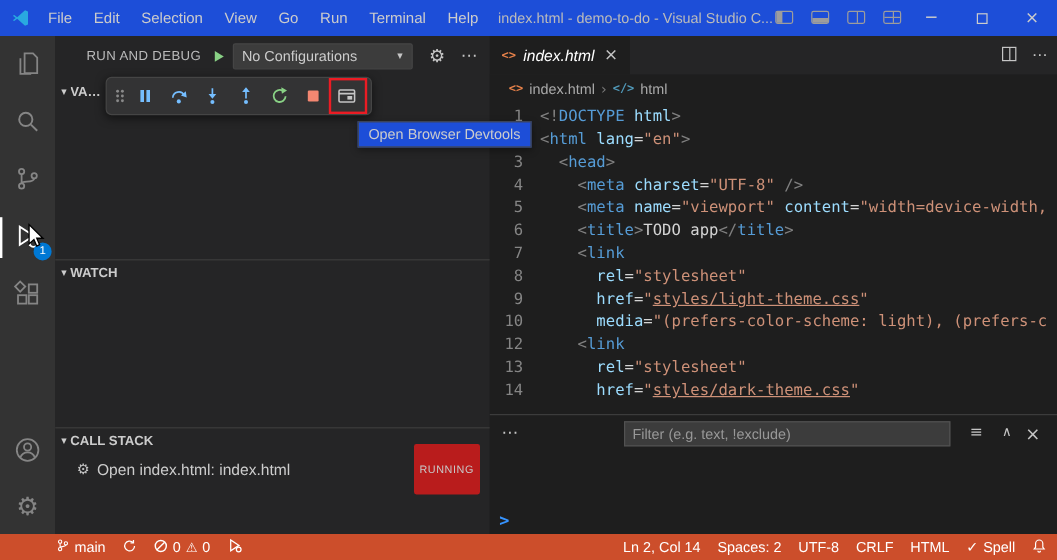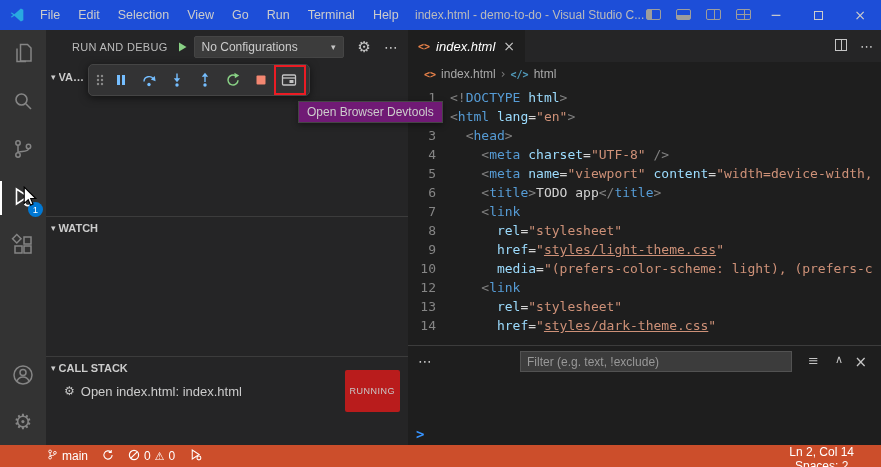--- a/index.html
+++ b/index.html
@@ -52,21 +52,21 @@
   .stack-item{position:absolute;top:350px;left:0;right:0;height:22px;display:flex;align-items:center;padding:0 8px 0 18px;font-size:13px;color:#cccccc;cursor:pointer;}
   .stack-item .gear{font-size:12px;margin-right:6px;color:#c5c5c5;}
   .stack-item .txt{flex:1;white-space:nowrap;overflow:hidden;}
   .running-badge{background:#b91c1c;color:#c8c8c8;font-size:9px;padding:16px 5px;border-radius:2px;letter-spacing:.5px;}
 
   
   .dbg-toolbar{position:absolute;left:42px;top:34px;width:222px;height:32px;background:#333334;border:1px solid #454545;border-radius:5px;box-shadow:0 2px 8px rgba(0,0,0,.55);display:flex;align-items:center;padding:0 4px;z-index:6;}
   .dbg-toolbar .grip{width:14px;display:flex;justify-content:center;align-items:center;cursor:grab;}
   .dbg-toolbar button{width:28px;height:28px;display:flex;align-items:center;justify-content:center;border-radius:4px;}
   .annotation-box{position:absolute;left:185px;top:0;width:32px;height:30px;border:2px solid #eb1c24;pointer-events:none;}
-  .tooltip{position:absolute;left:252px;top:71px;background:#701a75;border:1px solid #454545;padding:3px 8px;font-size:12px;color:#cccccc;z-index:7;white-space:nowrap;box-shadow:0 2px 6px rgba(0,0,0,.4);}
+  .tooltip{position:absolute;left:252px;top:71px;background:#1d4ed8;border:1px solid #454545;padding:3px 8px;font-size:12px;color:#cccccc;z-index:7;white-space:nowrap;box-shadow:0 2px 6px rgba(0,0,0,.4);}
 
   
   .editor{position:absolute;top:30px;left:408px;right:0;height:315px;background:#1e1e1e;}
   .tabbar{position:absolute;top:0;left:0;right:0;height:32px;background:#252526;display:flex;}
   .tab{height:32px;display:flex;align-items:center;gap:6px;padding:0 10px;background:#1e1e1e;color:#ffffff;font-size:13px;cursor:pointer;}
   .tab-label{font-style:italic;}
   .fi{color:#e8824a;font-weight:700;font-size:10px;font-family:"DejaVu Sans Mono",monospace;}
   .sym{color:#519aba;font-weight:700;font-size:10px;font-family:"DejaVu Sans Mono",monospace;}
   .tab-close{color:#c5c5c5;font-size:14px;margin-left:2px;cursor:pointer;}
   .tab-actions{position:absolute;right:8px;top:0;height:32px;display:flex;align-items:center;gap:13px;color:#c5c5c5;}
@@ -89,21 +89,21 @@
   .p-more{position:absolute;left:10px;top:7px;color:#c5c5c5;font-size:14px;cursor:pointer;}
   .filter{position:absolute;left:112px;top:5px;width:272px;height:21px;background:#3c3c3c;border:1px solid #525252;color:#cccccc;font-size:12px;padding:0 6px;outline:none;font-family:"Liberation Sans",sans-serif;}
   .filter::placeholder{color:#989898;}
   .p-ico{position:absolute;top:7px;color:#c5c5c5;cursor:pointer;font-size:13px;}
   .p-filter{right:62px;} .p-up{right:38px;font-size:11px;} .p-close{right:14px;font-size:15px;}
   .console-prompt{position:absolute;left:8px;bottom:3px;color:#3794ff;font-weight:700;font-size:14px;font-family:"DejaVu Sans Mono",monospace;}
 
   
   .statusbar{position:absolute;left:0;right:0;bottom:0;height:22px;background:#cc4e2b;display:flex;align-items:center;color:#ffffff;font-size:12px;z-index:8;}
   .sb-left{display:flex;align-items:center;height:100%;padding-left:4px;margin-left:36px;}
-  .sb-right{margin-left:auto;display:flex;align-items:center;height:100%;padding-right:20px;flex-direction:column;}
+  .sb-right{margin-left:auto;display:flex;align-items:center;height:100%;padding-right:2px;}
   .sb-item{display:flex;align-items:center;gap:4px;padding:0 7px;height:100%;cursor:pointer;white-space:nowrap;}
   .warn-glyph{font-size:11px;}
 
   .cursor{position:absolute;left:22px;top:186px;z-index:10;pointer-events:none;}
 </style>
 </head>
 <body>
 
 <header class="titlebar">
   <span class="tb-logo">

